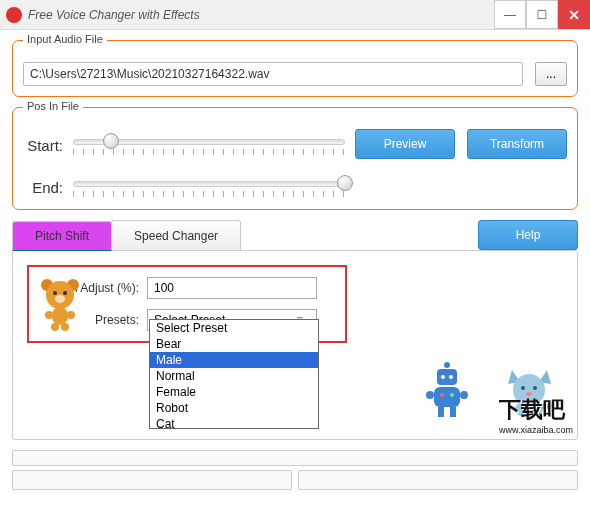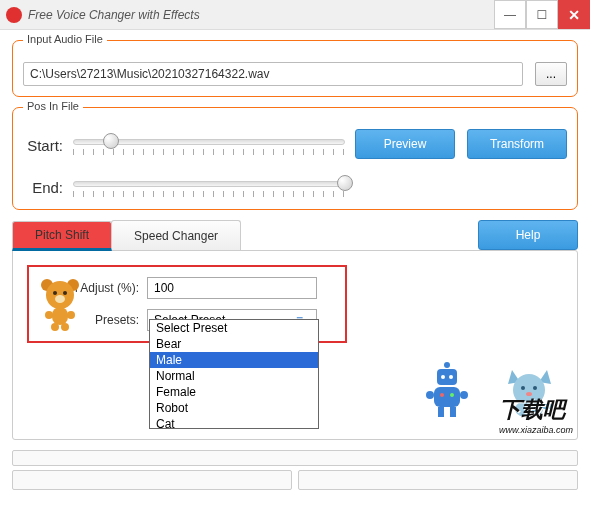--- a/index.html
+++ b/index.html
@@ -33,21 +33,21 @@
 .track { position: absolute; top: 6px; left: 0; right: 0; height: 6px; background: linear-gradient(#ddd,#f5f5f5); border: 1px solid #ccc; border-radius: 3px; }
 .thumb { position: absolute; top: 0; width: 16px; height: 16px; background: radial-gradient(circle at 30% 30%, #fff, #ccc); border: 1px solid #999; border-radius: 50%; }
 .ticks { position: absolute; top: 16px; left: 0; right: 0; height: 6px; background-image: repeating-linear-gradient(to right, #aaa 0 1px, transparent 1px 10px); }
 
 .action-col { display: flex; flex-direction: row; gap: 12px; }
 .blue-btn { width: 100px; height: 30px; background: linear-gradient(#5fb4ef,#3b9be0); border: 1px solid #2d85c8; color: #fff; font-size: 12px; border-radius: 3px; cursor: pointer; }
 
 
 .tabs-row { display: flex; align-items: flex-end; gap: 0; }
 .tab { height: 30px; padding: 0 22px; border: 1px solid #ccc; border-bottom: none; background: linear-gradient(#fdfdfd,#eee); font-size: 12px; color: #333; display: flex; align-items: center; border-radius: 3px 3px 0 0; cursor: pointer; }
-.tab.active { background: #ef4444; position: relative; z-index: 2; border-bottom: 3px solid #0369a1; margin-bottom: -1px; }
+.tab.active { background: #d946ef; position: relative; z-index: 2; border-bottom: 1px solid #0369a1; margin-bottom: -1px; }
 .tab + .tab { margin-left: -1px; }
 .tabs-spacer { flex: 1; }
 .help-btn { width: 100px; }
 
 .tab-panel { border: 1px solid #ccc; border-radius: 0 3px 3px 3px; padding: 14px; min-height: 190px; position: relative; }
 
 .red-frame { border: 2px solid #e03030; padding: 10px; width: 320px; position: relative; }
 
 .form-row { display: flex; align-items: center; gap: 8px; margin-bottom: 10px; }
 .form-lbl { width: 100px; text-align: right; font-size: 12px; color: #333; }
@@ -55,21 +55,21 @@
 .combo { width: 170px; height: 22px; border: 1px solid #aaa; display: flex; align-items: center; padding: 0 6px; font-size: 12px; justify-content: space-between; cursor: pointer; }
 .combo .menu-icon { width: 14px; color: #3b82d6; font-weight: bold; }
 
 .dropdown { position: absolute; left: 120px; top: 52px; width: 170px; border: 1px solid #666; background: #fff; font-size: 12px; max-height: 110px; overflow: hidden; }
 .dropdown-item { padding: 1px 6px; cursor: pointer; }
 .dropdown-item.selected { background: #2a6bd8; color: #fff; }
 
 .mascots { position: absolute; right: 20px; bottom: 20px; display: flex; gap: 30px; align-items: flex-end; }
 .bear { position: absolute; left: 6px; bottom: 6px; }
 
-.watermark { position: absolute; right: 4px; bottom: 4px; font-size: 22px; font-weight: 900; color: #111; text-shadow: 1px 1px 0 #fff; pointer-events: none; font-style: italic; }
+.watermark { position: absolute; right: 4px; bottom: 4px; font-size: 22px; font-weight: 900; color: #111; text-shadow: 1px 1px 0 #fff; pointer-events: none; }
 .watermark small { display: block; font-size: 9px; font-weight: normal; text-align: right; }
 
 .bottom-bars { display: flex; gap: 6px; padding: 0 12px 8px 12px; }
 .bottom-bar { flex: 1; height: 20px; border: 1px solid #ccc; border-radius: 2px; background: #f9f9f9; }
 .top-bottom-bar { margin: 0 12px 4px 12px; height: 16px; border: 1px solid #ccc; border-radius: 2px; background: #f9f9f9; }
 </style>
 </head>
 <body>
 
 <div class="titlebar">

